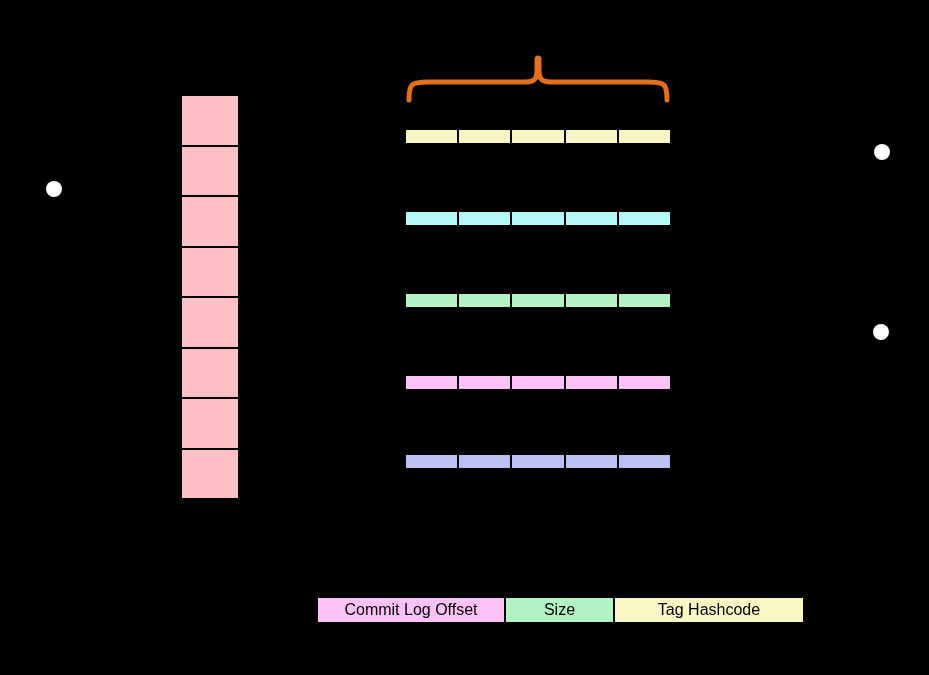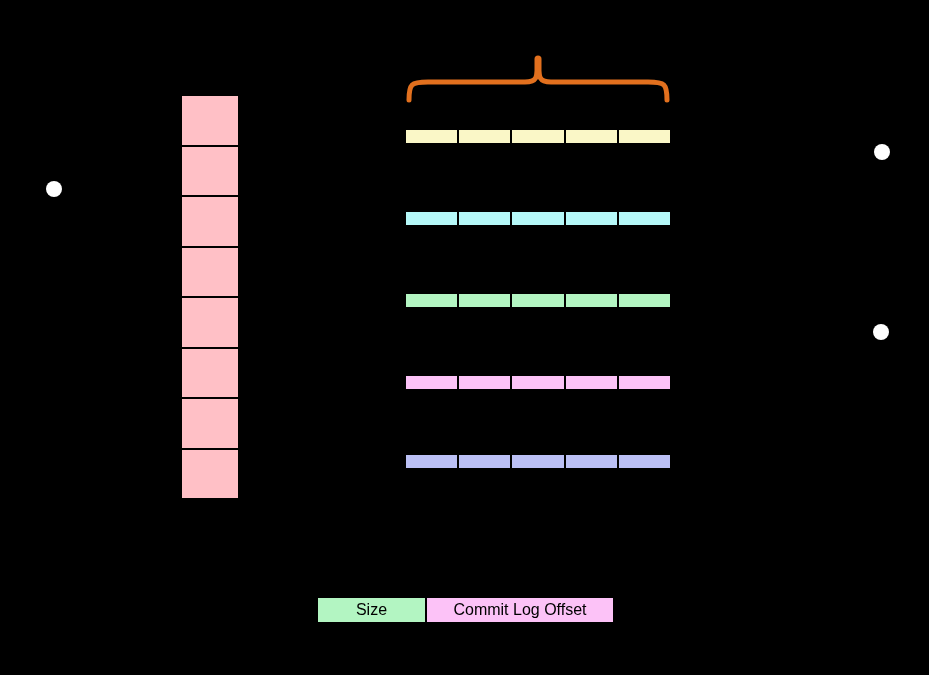--- a/index.html
+++ b/index.html
@@ -140,17 +140,18 @@
       <div class="seg" style="background: rgb(252, 194, 247);"></div>
     </div>
     <div class="index-row row-4">
       <div class="seg" style="background: rgb(187, 192, 245);"></div>
       <div class="seg" style="background: rgb(187, 192, 245);"></div>
       <div class="seg" style="background: rgb(187, 192, 245);"></div>
       <div class="seg" style="background: rgb(187, 192, 245);"></div>
       <div class="seg" style="background: rgb(187, 192, 245);"></div>
     </div>
     <div class="legend">
+      <div class="legend-box legend-box-0" style="background: rgb(252, 194, 247);">Commit Log Offset</div>
       <div class="legend-box legend-box-1" style="background: rgb(179, 245, 194);">Size</div>
-      <div class="legend-box legend-box-0" style="background: rgb(252, 194, 247);">Commit Log Offset</div>
+      <div class="legend-box legend-box-2" style="background: rgb(250, 247, 199);">Tag Hashcode</div>
     </div>
 
 </div>
 
 </body></html>

